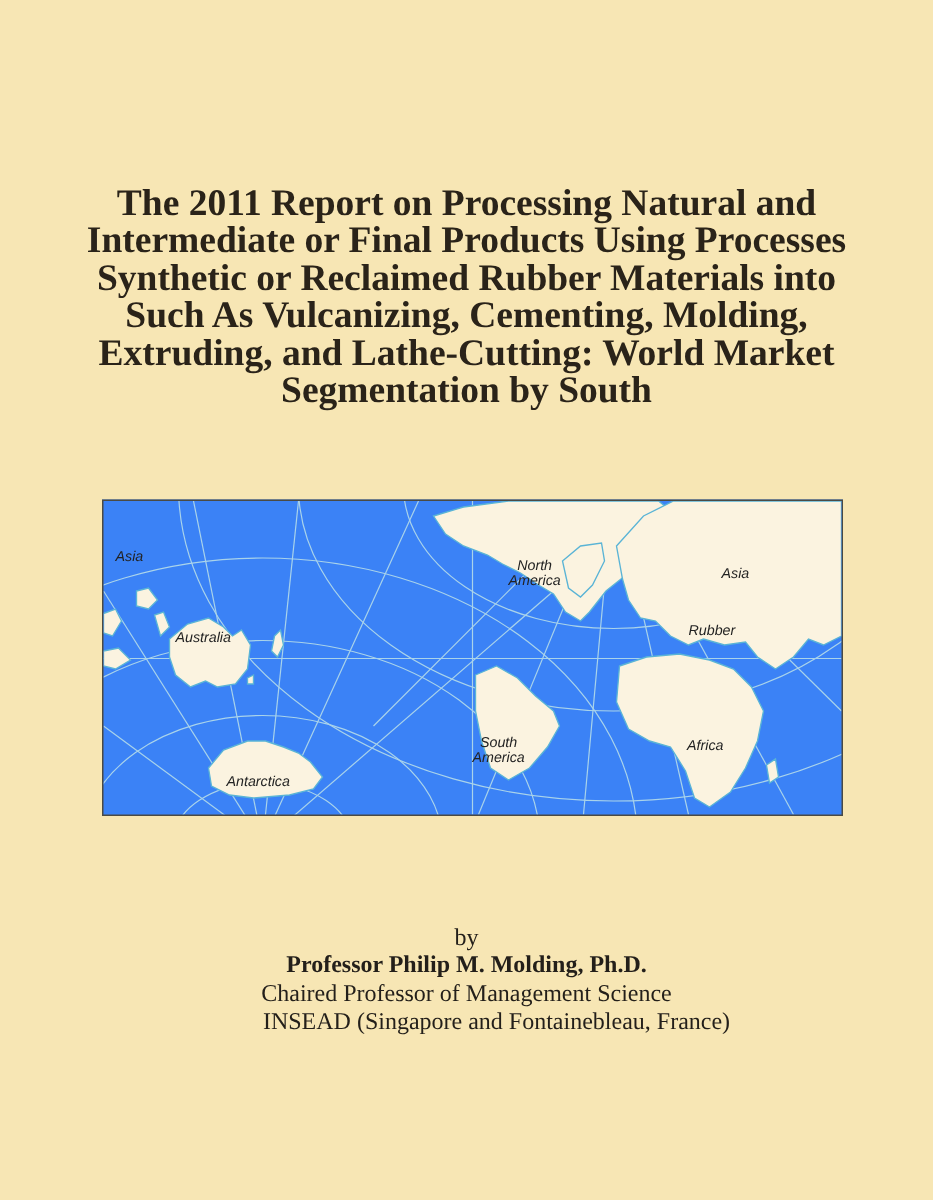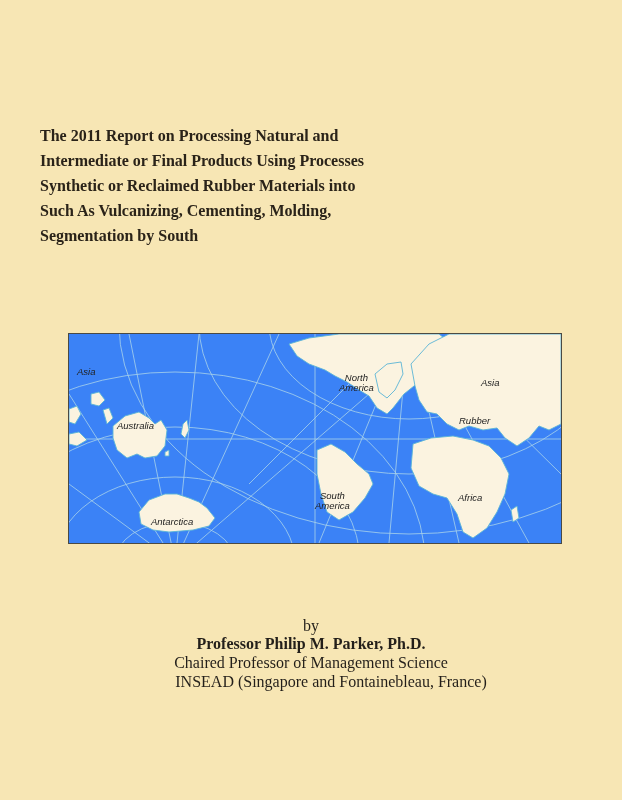--- a/index.html
+++ b/index.html
@@ -5,21 +5,21 @@
     html, body { margin:0; padding:0; }
     body {
       width:622px; height:800px; overflow:hidden;
       background:#f7e6b4;
       font-family:"Liberation Serif","DejaVu Serif",serif;
       color:#231f1a;
       position:relative;
     }
     .title {
       position:absolute; left:40px; top:123px; width:542px;
-      font-weight:bold; font-size:16px; line-height:25px;
+      text-align:center; font-weight:bold; font-size:25px; line-height:25px;
       color:#2a2319;
     }
     .title span { display:block; white-space:nowrap; }
     .map {
       position:absolute; left:68px; top:333px; width:492px; height:209px;
       border:1.5px solid #4a4a44; background:#3b82f6; overflow:hidden;
     }
     .map svg { position:absolute; left:0; top:0; }
     .label {
       position:absolute; font-family:"Liberation Sans","DejaVu Sans",sans-serif;
@@ -31,20 +31,21 @@
     }
   </style>
 </head>
 <body>
 
 <div class="title">
   <span>The 2011 Report on Processing Natural and</span>
   <span>Intermediate or Final Products Using Processes</span>
   <span>Synthetic or Reclaimed Rubber Materials into</span>
   <span>Such As Vulcanizing, Cementing, Molding,</span>
+  <span>Extruding, and Lathe-Cutting: World Market</span>
   <span>Segmentation by South</span>
 </div>
 
 <div class="map">
   <svg width="492" height="209" viewBox="0 0 492 209">
 
     <g fill="none" stroke="#a9d3ea" stroke-width="0.8">
       <ellipse cx="106" cy="228" rx="60" ry="40"></ellipse>
       <ellipse cx="106" cy="228" rx="120" ry="85"></ellipse>
       <ellipse cx="106" cy="228" rx="185" ry="135"></ellipse>
@@ -106,15 +107,15 @@
   <div class="label" style="left:412px;top:44px;">Asia</div>
   <div class="label" style="left:390px;top:82px;">Rubber</div>
   <div class="label" style="left:246px;top:157px;">
     <div>South</div>
     <div>America</div>
   </div>
   <div class="label" style="left:389px;top:159px;font-style:italic;">Africa</div>
 </div>
 
 <div class="author" style="top:616px;">by</div>
-<div class="author" style="top:634px;font-weight:bold;">Professor Philip M. Parker, Ph.D.</div>
+<div class="author" style="top:634px;font-weight:bold;">Professor Philip M. Molding, Ph.D.</div>
 <div class="author" style="top:653px;">Chaired Professor of Management Science</div>
 <div class="author" style="top:672px;padding-left:20px;">INSEAD (Singapore and Fontainebleau, France)</div>
 
 </body></html>

